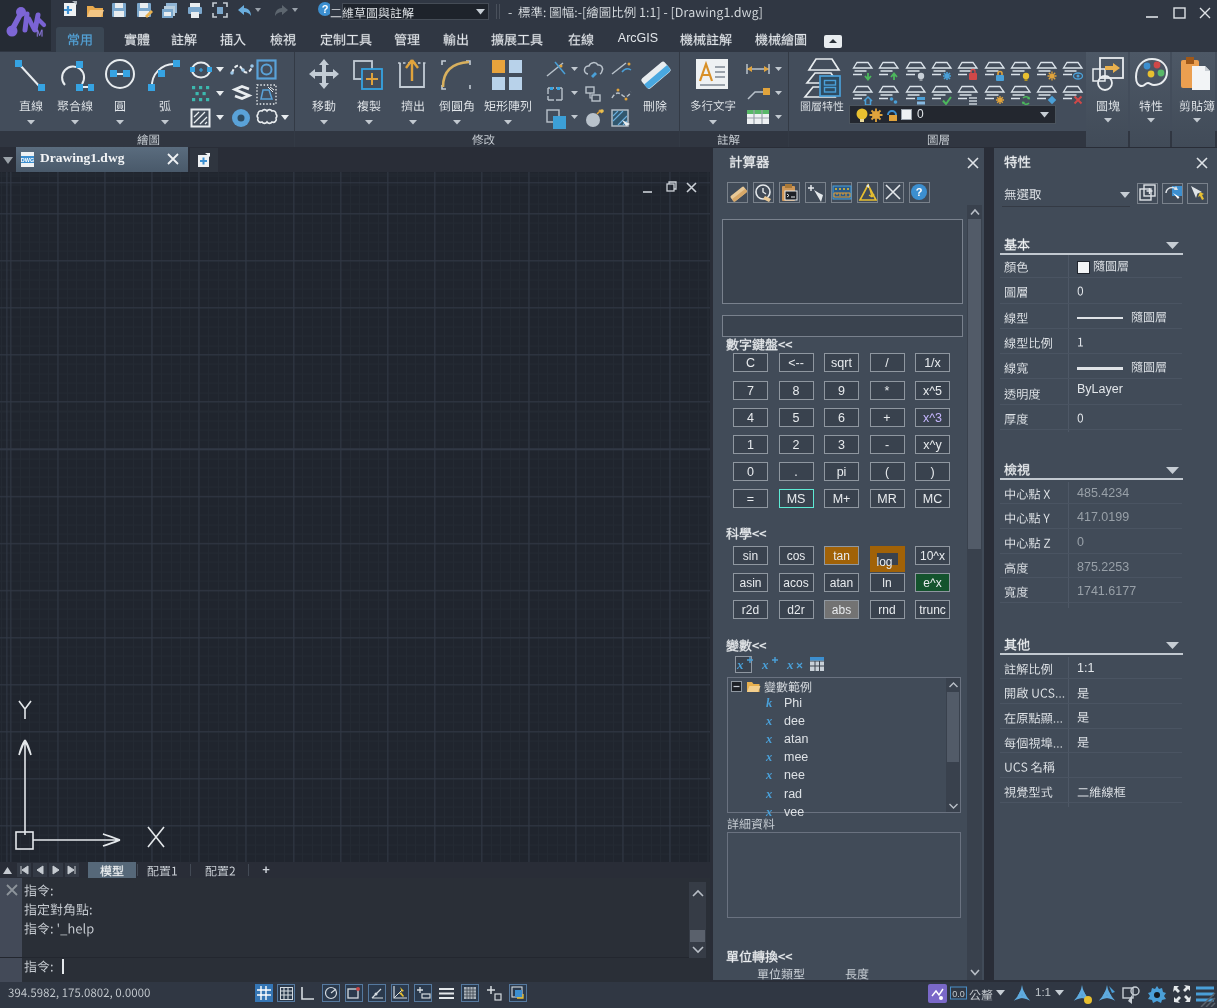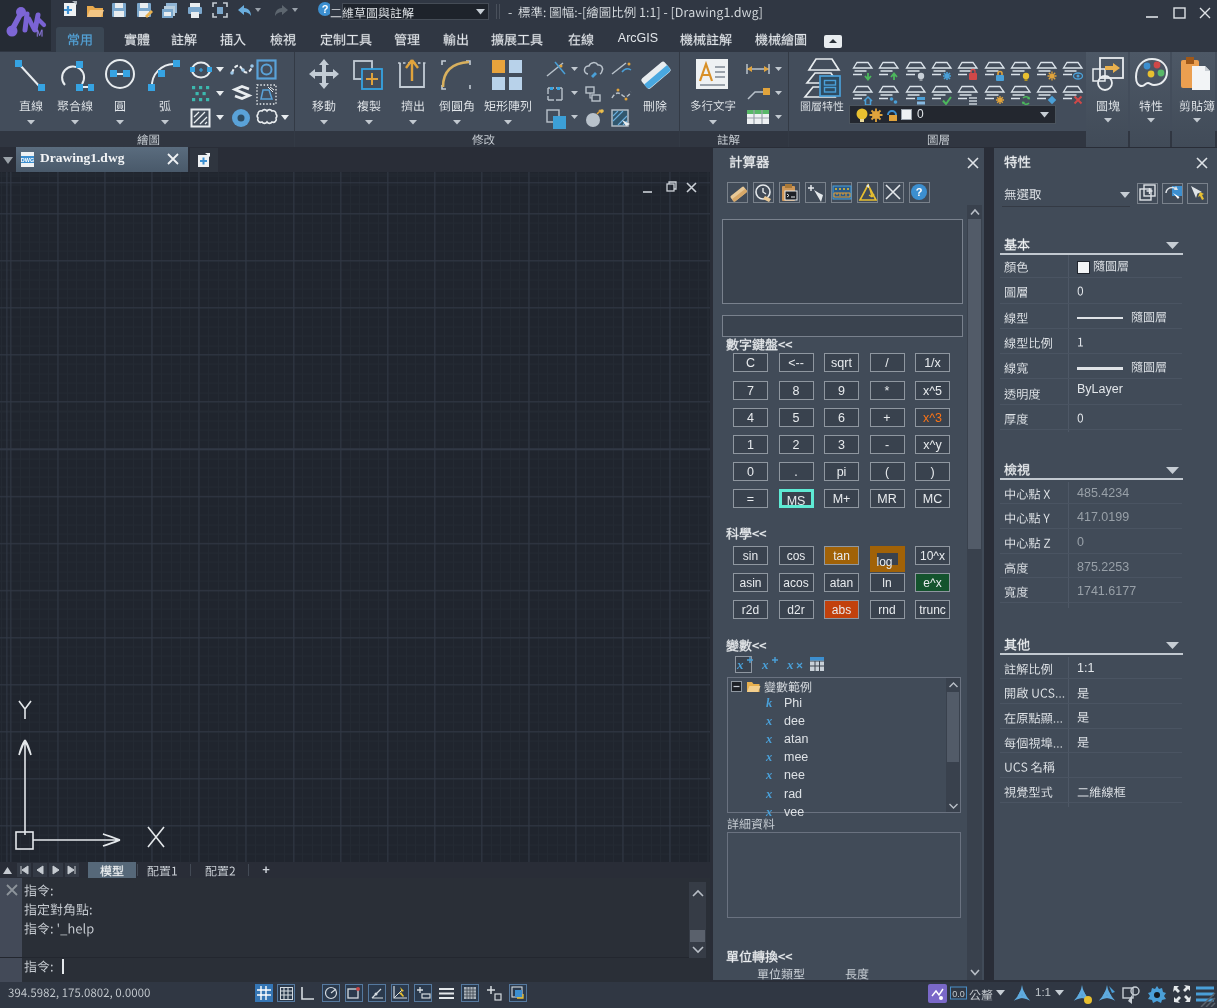--- a/index.html
+++ b/index.html
@@ -1272,33 +1272,33 @@
 <div style="position:absolute;left:915px;top:353px;width:35px;height:19px;border:1px solid #8f97a0;background:#39424e;color:#e8ebee;font:12.5px 'Liberation Sans';text-align:center;line-height:18px">1/x</div>
 <div style="position:absolute;left:733px;top:380.5px;width:35px;height:19px;border:1px solid #8f97a0;background:#39424e;color:#e8ebee;font:12.5px 'Liberation Sans';text-align:center;line-height:18px">7</div>
 <div style="position:absolute;left:778.5px;top:380.5px;width:35px;height:19px;border:1px solid #8f97a0;background:#39424e;color:#e8ebee;font:12.5px 'Liberation Sans';text-align:center;line-height:18px">8</div>
 <div style="position:absolute;left:824px;top:380.5px;width:35px;height:19px;border:1px solid #8f97a0;background:#39424e;color:#e8ebee;font:12.5px 'Liberation Sans';text-align:center;line-height:18px">9</div>
 <div style="position:absolute;left:869.5px;top:380.5px;width:35px;height:19px;border:1px solid #8f97a0;background:#39424e;color:#e8ebee;font:12.5px 'Liberation Sans';text-align:center;line-height:18px">*</div>
 <div style="position:absolute;left:915px;top:380.5px;width:35px;height:19px;border:1px solid #8f97a0;background:#39424e;color:#e8ebee;font:12.5px 'Liberation Sans';text-align:center;line-height:18px">x^5</div>
 <div style="position:absolute;left:733px;top:408px;width:35px;height:19px;border:1px solid #8f97a0;background:#39424e;color:#e8ebee;font:12.5px 'Liberation Sans';text-align:center;line-height:18px">4</div>
 <div style="position:absolute;left:778.5px;top:408px;width:35px;height:19px;border:1px solid #8f97a0;background:#39424e;color:#e8ebee;font:12.5px 'Liberation Sans';text-align:center;line-height:18px">5</div>
 <div style="position:absolute;left:824px;top:408px;width:35px;height:19px;border:1px solid #8f97a0;background:#39424e;color:#e8ebee;font:12.5px 'Liberation Sans';text-align:center;line-height:18px">6</div>
 <div style="position:absolute;left:869.5px;top:408px;width:35px;height:19px;border:1px solid #8f97a0;background:#39424e;color:#e8ebee;font:12.5px 'Liberation Sans';text-align:center;line-height:18px">+</div>
-<div style="position:absolute;left:915px;top:408px;width:35px;height:19px;border:1px solid #8f97a0;background:#39424e;color:#f97316;font:12.5px 'Liberation Sans';text-align:center;line-height:18px">x^3</div>
+<div style="position:absolute;left:915px;top:408px;width:35px;height:19px;border:1px solid #8f97a0;background:#39424e;color:#c4b5fd;font:12.5px 'Liberation Sans';text-align:center;line-height:18px">x^3</div>
 <div style="position:absolute;left:733px;top:434.5px;width:35px;height:19px;border:1px solid #8f97a0;background:#39424e;color:#e8ebee;font:12.5px 'Liberation Sans';text-align:center;line-height:18px">1</div>
 <div style="position:absolute;left:778.5px;top:434.5px;width:35px;height:19px;border:1px solid #8f97a0;background:#39424e;color:#e8ebee;font:12.5px 'Liberation Sans';text-align:center;line-height:18px">2</div>
 <div style="position:absolute;left:824px;top:434.5px;width:35px;height:19px;border:1px solid #8f97a0;background:#39424e;color:#e8ebee;font:12.5px 'Liberation Sans';text-align:center;line-height:18px">3</div>
 <div style="position:absolute;left:869.5px;top:434.5px;width:35px;height:19px;border:1px solid #8f97a0;background:#39424e;color:#e8ebee;font:12.5px 'Liberation Sans';text-align:center;line-height:18px">-</div>
 <div style="position:absolute;left:915px;top:434.5px;width:35px;height:19px;border:1px solid #8f97a0;background:#39424e;color:#e8ebee;font:12.5px 'Liberation Sans';text-align:center;line-height:18px">x^y</div>
 <div style="position:absolute;left:733px;top:461.5px;width:35px;height:19px;border:1px solid #8f97a0;background:#39424e;color:#e8ebee;font:12.5px 'Liberation Sans';text-align:center;line-height:18px">0</div>
 <div style="position:absolute;left:778.5px;top:461.5px;width:35px;height:19px;border:1px solid #8f97a0;background:#39424e;color:#e8ebee;font:12.5px 'Liberation Sans';text-align:center;line-height:18px">.</div>
 <div style="position:absolute;left:824px;top:461.5px;width:35px;height:19px;border:1px solid #8f97a0;background:#39424e;color:#e8ebee;font:12.5px 'Liberation Sans';text-align:center;line-height:18px">pi</div>
 <div style="position:absolute;left:869.5px;top:461.5px;width:35px;height:19px;border:1px solid #8f97a0;background:#39424e;color:#e8ebee;font:12.5px 'Liberation Sans';text-align:center;line-height:18px">(</div>
 <div style="position:absolute;left:915px;top:461.5px;width:35px;height:19px;border:1px solid #8f97a0;background:#39424e;color:#e8ebee;font:12.5px 'Liberation Sans';text-align:center;line-height:18px">)</div>
 <div style="position:absolute;left:733px;top:488.5px;width:35px;height:19px;border:1px solid #8f97a0;background:#39424e;color:#e8ebee;font:12.5px 'Liberation Sans';text-align:center;line-height:18px">=</div>
-<div style="position:absolute;left:778.5px;top:488.5px;width:35px;height:19px;border:3px solid #5eead4;background:#39424e;color:#e8ebee;font:12.5px 'Liberation Sans';text-align:center;line-height:18px">MS</div>
+<div style="position:absolute;left:778.5px;top:488.5px;width:35px;height:19px;border:1px solid #5eead4;background:#39424e;color:#e8ebee;font:12.5px 'Liberation Sans';text-align:center;line-height:18px">MS</div>
 <div style="position:absolute;left:824px;top:488.5px;width:35px;height:19px;border:1px solid #8f97a0;background:#39424e;color:#e8ebee;font:12.5px 'Liberation Sans';text-align:center;line-height:18px">M+</div>
 <div style="position:absolute;left:869.5px;top:488.5px;width:35px;height:19px;border:1px solid #8f97a0;background:#39424e;color:#e8ebee;font:12.5px 'Liberation Sans';text-align:center;line-height:18px">MR</div>
 <div style="position:absolute;left:915px;top:488.5px;width:35px;height:19px;border:1px solid #8f97a0;background:#39424e;color:#e8ebee;font:12.5px 'Liberation Sans';text-align:center;line-height:18px">MC</div>
 <svg style="position:absolute;left:726.0px;top:525.0px;overflow:visible" width="40" height="18">
     <g transform="translate(0 13.5) scale(0.013000 -0.013000)" fill="#eef1f3" stroke="#eef1f3" stroke-width="31">
       <use href="#g114" x="0"></use>
       <use href="#g115" x="1000"></use>
       <use href="#g113" x="2000"></use>
       <use href="#g113" x="2555"></use>
     </g>
@@ -1308,21 +1308,21 @@
 <div style="position:absolute;left:824px;top:546px;width:35px;height:19px;border:1px solid #8f97a0;background:#a16207;color:#e8ebee;font:12px 'Liberation Sans';text-align:center;line-height:18px">tan</div>
 <div style="position:absolute;left:869.5px;top:546px;width:35px;height:26px;border:7px solid #a16207;background:#39424e;color:#e8ebee;font:12px 'Liberation Sans';text-align:left;line-height:18px">log</div>
 <div style="position:absolute;left:915px;top:546px;width:35px;height:19px;border:1px solid #8f97a0;background:#39424e;color:#e8ebee;font:12px 'Liberation Sans';text-align:center;line-height:18px">10^x</div>
 <div style="position:absolute;left:733px;top:573px;width:35px;height:19px;border:1px solid #8f97a0;background:#39424e;color:#e8ebee;font:12px 'Liberation Sans';text-align:center;line-height:18px">asin</div>
 <div style="position:absolute;left:778.5px;top:573px;width:35px;height:19px;border:1px solid #8f97a0;background:#39424e;color:#e8ebee;font:12px 'Liberation Sans';text-align:center;line-height:18px">acos</div>
 <div style="position:absolute;left:824px;top:573px;width:35px;height:19px;border:1px solid #8f97a0;background:#39424e;color:#e8ebee;font:12px 'Liberation Sans';text-align:center;line-height:18px">atan</div>
 <div style="position:absolute;left:869.5px;top:573px;width:35px;height:19px;border:1px solid #8f97a0;background:#39424e;color:#e8ebee;font:12px 'Liberation Sans';text-align:center;line-height:18px">ln</div>
 <div style="position:absolute;left:915px;top:573px;width:35px;height:19px;border:1px solid #8f97a0;background:#14532d;color:#e8ebee;font:12px 'Liberation Sans';text-align:center;line-height:18px">e^x</div>
 <div style="position:absolute;left:733px;top:600px;width:35px;height:19px;border:1px solid #8f97a0;background:#39424e;color:#e8ebee;font:12px 'Liberation Sans';text-align:center;line-height:18px">r2d</div>
 <div style="position:absolute;left:778.5px;top:600px;width:35px;height:19px;border:1px solid #8f97a0;background:#39424e;color:#e8ebee;font:12px 'Liberation Sans';text-align:center;line-height:18px">d2r</div>
-<div style="position:absolute;left:824px;top:600px;width:35px;height:19px;border:1px solid #8f97a0;background:#c2410c;color:#e8ebee;font:12px 'Liberation Sans';text-align:center;line-height:18px">abs</div>
+<div style="position:absolute;left:824px;top:600px;width:35px;height:19px;border:1px solid #8f97a0;background:#737373;color:#e8ebee;font:12px 'Liberation Sans';text-align:center;line-height:18px">abs</div>
 <div style="position:absolute;left:869.5px;top:600px;width:35px;height:19px;border:1px solid #8f97a0;background:#39424e;color:#e8ebee;font:12px 'Liberation Sans';text-align:center;line-height:18px">rnd</div>
 <div style="position:absolute;left:915px;top:600px;width:35px;height:19px;border:1px solid #8f97a0;background:#39424e;color:#e8ebee;font:12px 'Liberation Sans';text-align:center;line-height:18px">trunc</div>
 <svg style="position:absolute;left:726.0px;top:637.0px;overflow:visible" width="40" height="18">
     <g transform="translate(0 13.5) scale(0.013000 -0.013000)" fill="#eef1f3" stroke="#eef1f3" stroke-width="31">
       <use href="#g116" x="0"></use>
       <use href="#g110" x="1000"></use>
       <use href="#g113" x="2000"></use>
       <use href="#g113" x="2555"></use>
     </g>
   </svg>

